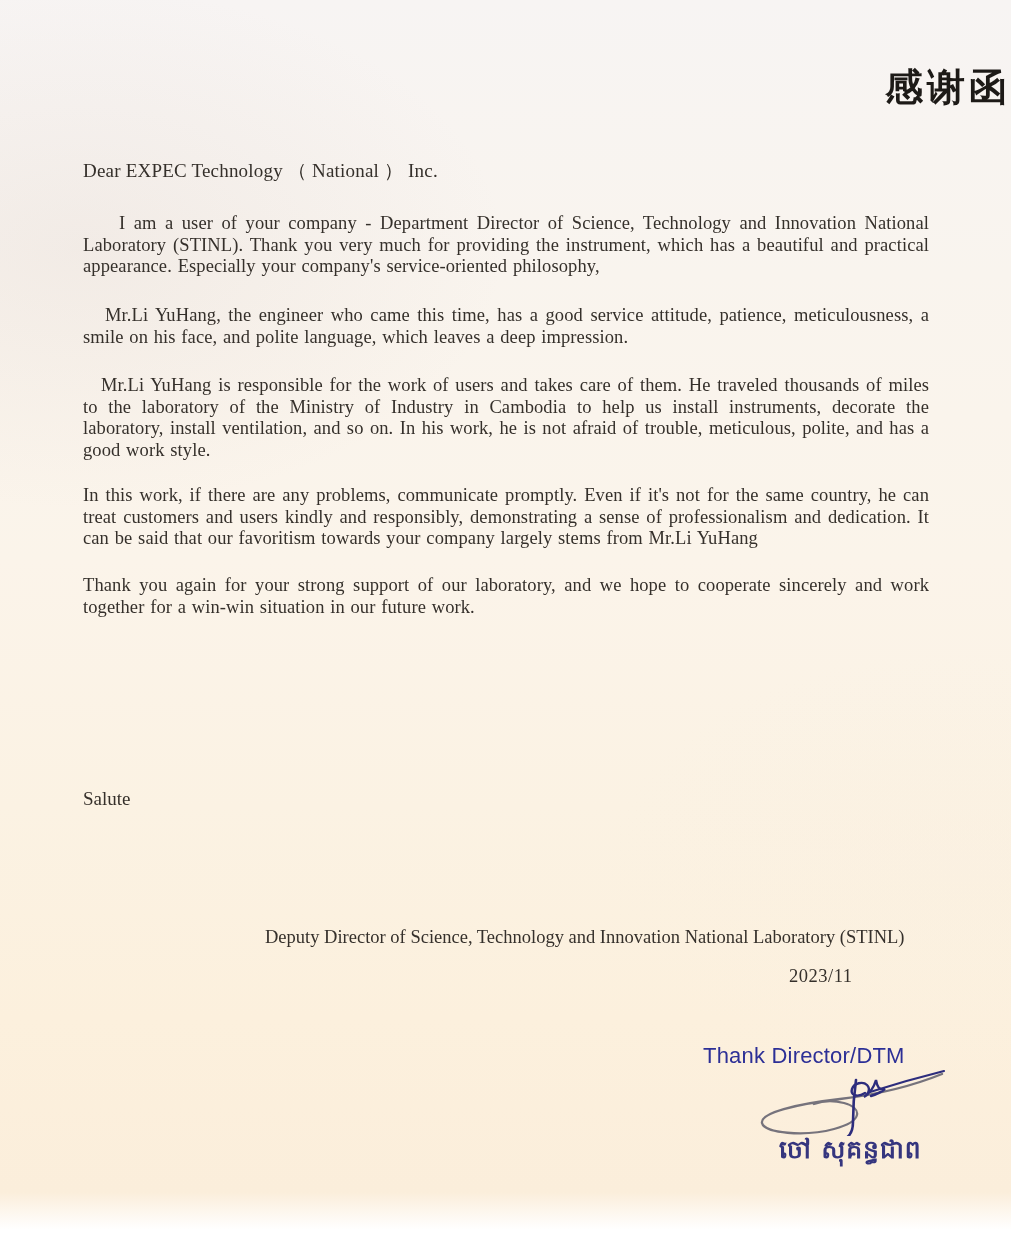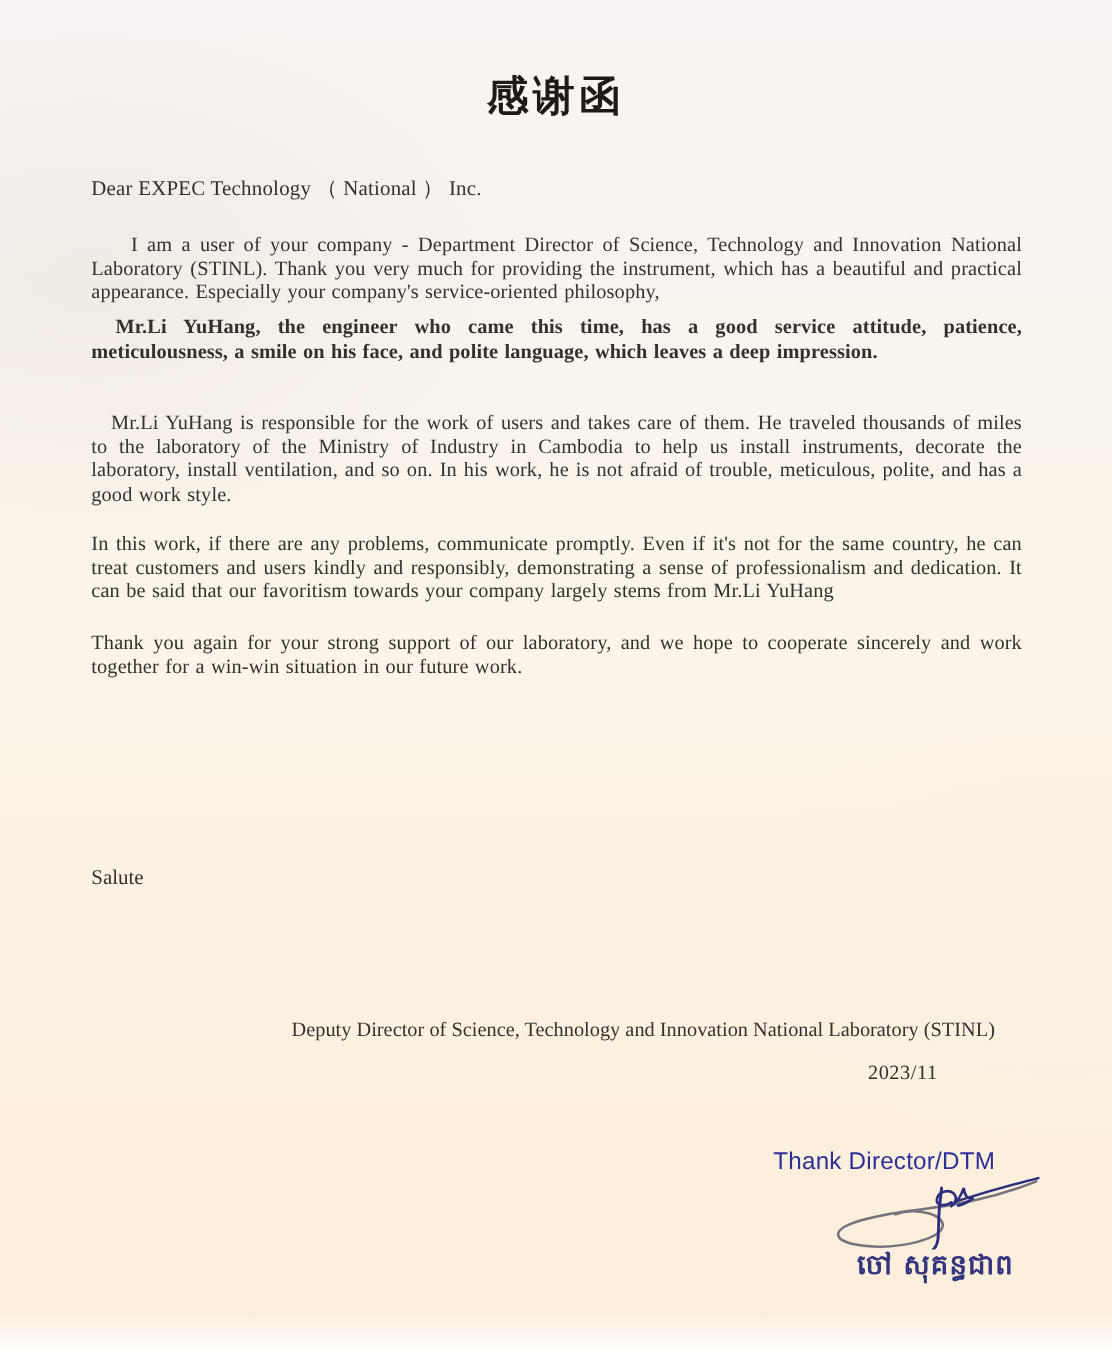--- a/index.html
+++ b/index.html
@@ -29,21 +29,21 @@
     position: absolute; inset: 0;
     background:
       radial-gradient(60% 30% at 8% 20%, rgba(210,195,190,0.18), transparent 70%),
       radial-gradient(50% 25% at 95% 70%, rgba(250,240,225,0.5), transparent 70%);
     pointer-events: none;
   }
 
   .title {
     position: absolute;
     top: 62px; left: 0; width: 100%;
-    text-align: center;
+    text-align: right;
     font-family: "DejaVu Sans", sans-serif;
     font-weight: 700;
     font-size: 38px;
     letter-spacing: 4px;
     color: #1d1a17;
   }
 
   .salutation {
     position: absolute;
     left: 83px; top: 158px;
@@ -55,21 +55,21 @@
     position: absolute;
     left: 83px;
     width: 846px;
     font-size: 18.5px;
     line-height: 21.6px;
     text-align: justify;
     letter-spacing: 0.1px;
     word-spacing: 1px;
   }
   .p0 { top: 213px; text-indent: 36px; }
-  .p1 { top: 288px; text-indent: 22px; font-weight: bold; }
+  .p1 { top: 305px; text-indent: 22px; }
   .p2 { top: 375px; text-indent: 18px; }
   .p3 { top: 485px; }
   .p4 { top: 575px; }
 
   .promote {
     position: absolute;
     left: 83px; top: 693px;
     font-size: 19px;
   }
 

